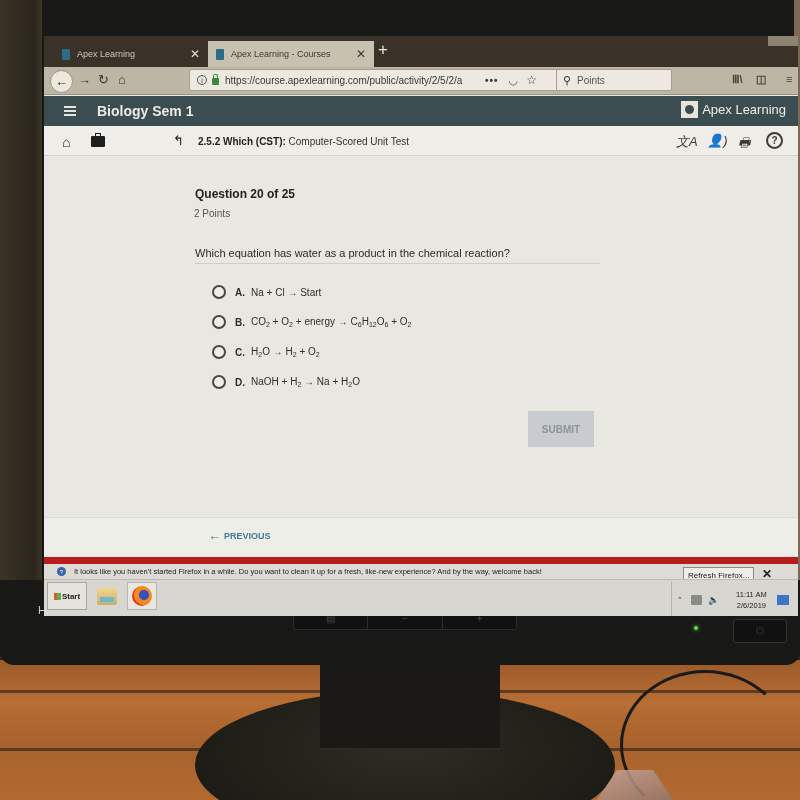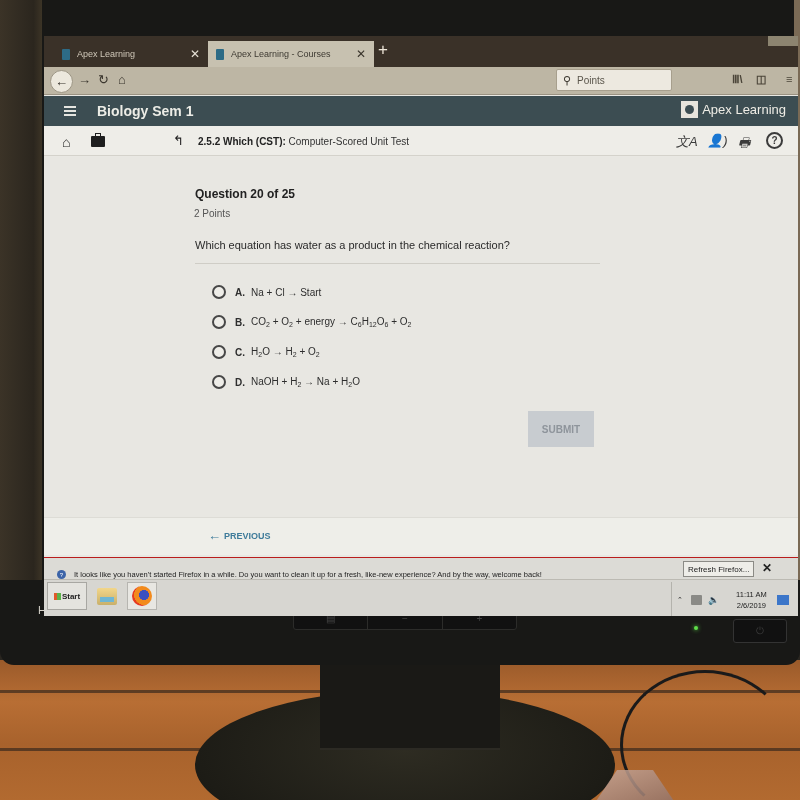--- a/index.html
+++ b/index.html
@@ -90,35 +90,35 @@
   .activity { position: absolute; left: 154px; top: 10px; font-size: 10px; color: #333; }
   .activity b { color: #222; }
   .tool-icon { position: absolute; top: 7px; font-size: 13px; color: #3b3b3b; font-style: italic; }
   .help-icon { position: absolute; left: 722px; top: 6px; width: 17px; height: 17px; border: 2px solid #3b3b3b; border-radius: 50%;
     font-size: 10px; font-weight: bold; color: #3b3b3b; display: flex; align-items: center; justify-content: center; }
 
   
   .content { position: absolute; left: 0; top: 121px; width: 754px; height: 400px; background: #e8e7e2; }
   .q-num { position: absolute; left: 151px; top: 30px; font-size: 12px; font-weight: bold; color: #222; }
   .q-pts { position: absolute; left: 150px; top: 51px; font-size: 10px; color: #555; }
-  .q-text { position: absolute; left: 151px; top: 82px; font-size: 11px; color: #2a2a2a; }
+  .q-text { position: absolute; left: 151px; top: 90px; font-size: 11px; color: #2a2a2a; }
   .q-divider { position: absolute; left: 151px; top: 106px; width: 405px; height: 1px; background: #cfcdc6; }
   .option { position: absolute; left: 168px; display: flex; align-items: center; font-size: 10px; color: #2e2e2e; }
   .option .radio { width: 14px; height: 14px; border: 2px solid #474747; border-radius: 50%; background: #eeede8; margin-right: 9px; }
   .option .letter { font-weight: bold; margin-right: 6px; }
   .option sub { font-size: 7px; vertical-align: -2px; }
   .submit { position: absolute; left: 484px; top: 254px; width: 66px; height: 36px; background: #c8ccd0;
     color: #8e949b; font-size: 10px; font-weight: bold; display: flex; align-items: center; justify-content: center; border: none; }
   .prev-bar { position: absolute; left: 0; top: 360px; width: 754px; height: 38px; background: #eeeee9; border-top: 1px solid #dddcd6; }
   .prev { position: absolute; left: 164px; top: 10px; color: #3e7b9a; font-size: 9px; font-weight: bold; display: flex; align-items: center; }
   .prev .arrow { font-size: 13px; margin-right: 3px; }
 
   
-  .notif { position: absolute; left: 0; top: 521px; width: 754px; height: 22px; background: #dcdbd6; border-top: 1px solid #b91c1c;
-    display: flex; align-items: flex-end; font-size: 7.5px; color: #222; }
+  .notif { position: absolute; left: 0; top: 521px; width: 754px; height: 22px; background: #dcdbd6; border-top: 7px solid #b91c1c;
+    display: flex; align-items: center; font-size: 7.5px; color: #222; }
   .notif .info-dot { width: 9px; height: 9px; border-radius: 50%; background: #3c64a8; color: #fff; font-size: 6px;
     display: flex; align-items: center; justify-content: center; margin: 0 8px 0 13px; }
   .notif .refresh { position: absolute; left: 639px; top: 3px; height: 16px; padding: 0 4px; border: 1px solid #8b8a85;
     background: #eeede8; font-size: 8px; display: flex; align-items: center; }
   .notif .close { position: absolute; left: 718px; top: 3px; font-size: 12px; font-weight: bold; color: #222; }
 
   
   .taskbar { position: absolute; left: 0; top: 543px; width: 754px; height: 37px; background: #d7d6d1; border-top: 1px solid #bcbab3; }
   .start { position: absolute; left: 3px; top: 2px; width: 40px; height: 28px; background: #e4e3de; border: 1px solid #a8a7a2;
     display: flex; align-items: center; justify-content: center; font-size: 8px; font-weight: bold; color: #222; }
@@ -175,20 +175,28 @@
     </div>
     <div class="newtab">+</div>
     <div class="win-ctrl"></div>
   </div>
 
   <div class="navbar">
     <div class="nav-back">←</div>
     <div class="nav-icon" style="left:34px;">→</div>
     <div class="nav-icon" style="left:54px;">↻</div>
     <div class="nav-icon" style="left:74px;">⌂</div>
+    <div class="urlbar">
+      <span class="info">i</span>
+      <span class="lock"></span>
+      <span class="url">https://course.apexlearning.com/public/activity/2/5/2/a</span>
+      <span class="dots">•••</span>
+      <span class="pocket">◡</span>
+      <span class="star">☆</span>
+    </div>
     <div class="searchbar">
       <span class="mag">⚲</span>
       <span>Points</span>
     </div>
     <div class="nav-right" style="left:688px;">Ⅲ\</div>
     <div class="nav-right" style="left:712px;">◫</div>
     <div class="nav-right" style="left:742px;">≡</div>
   </div>
 
   <div class="appbar">

